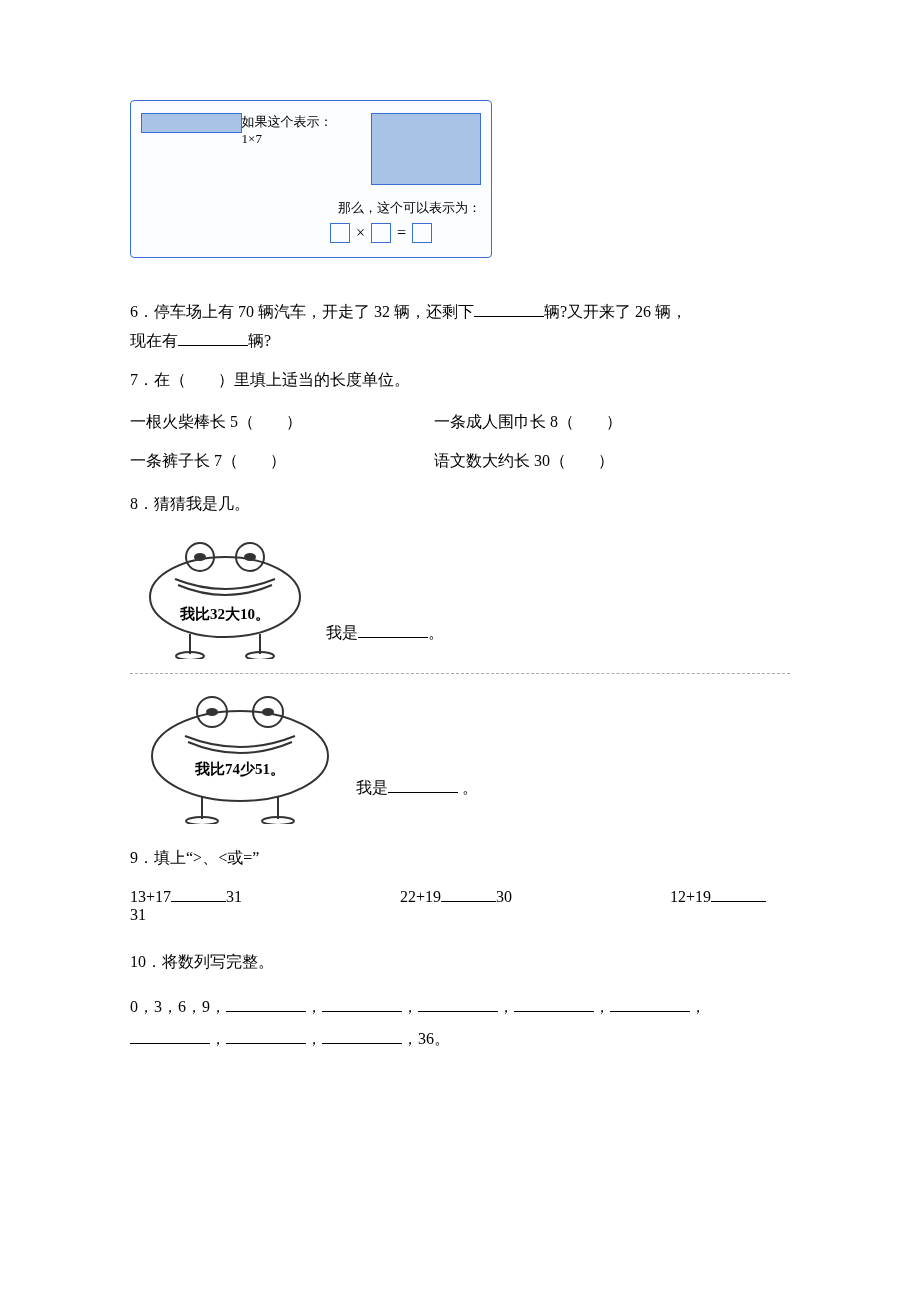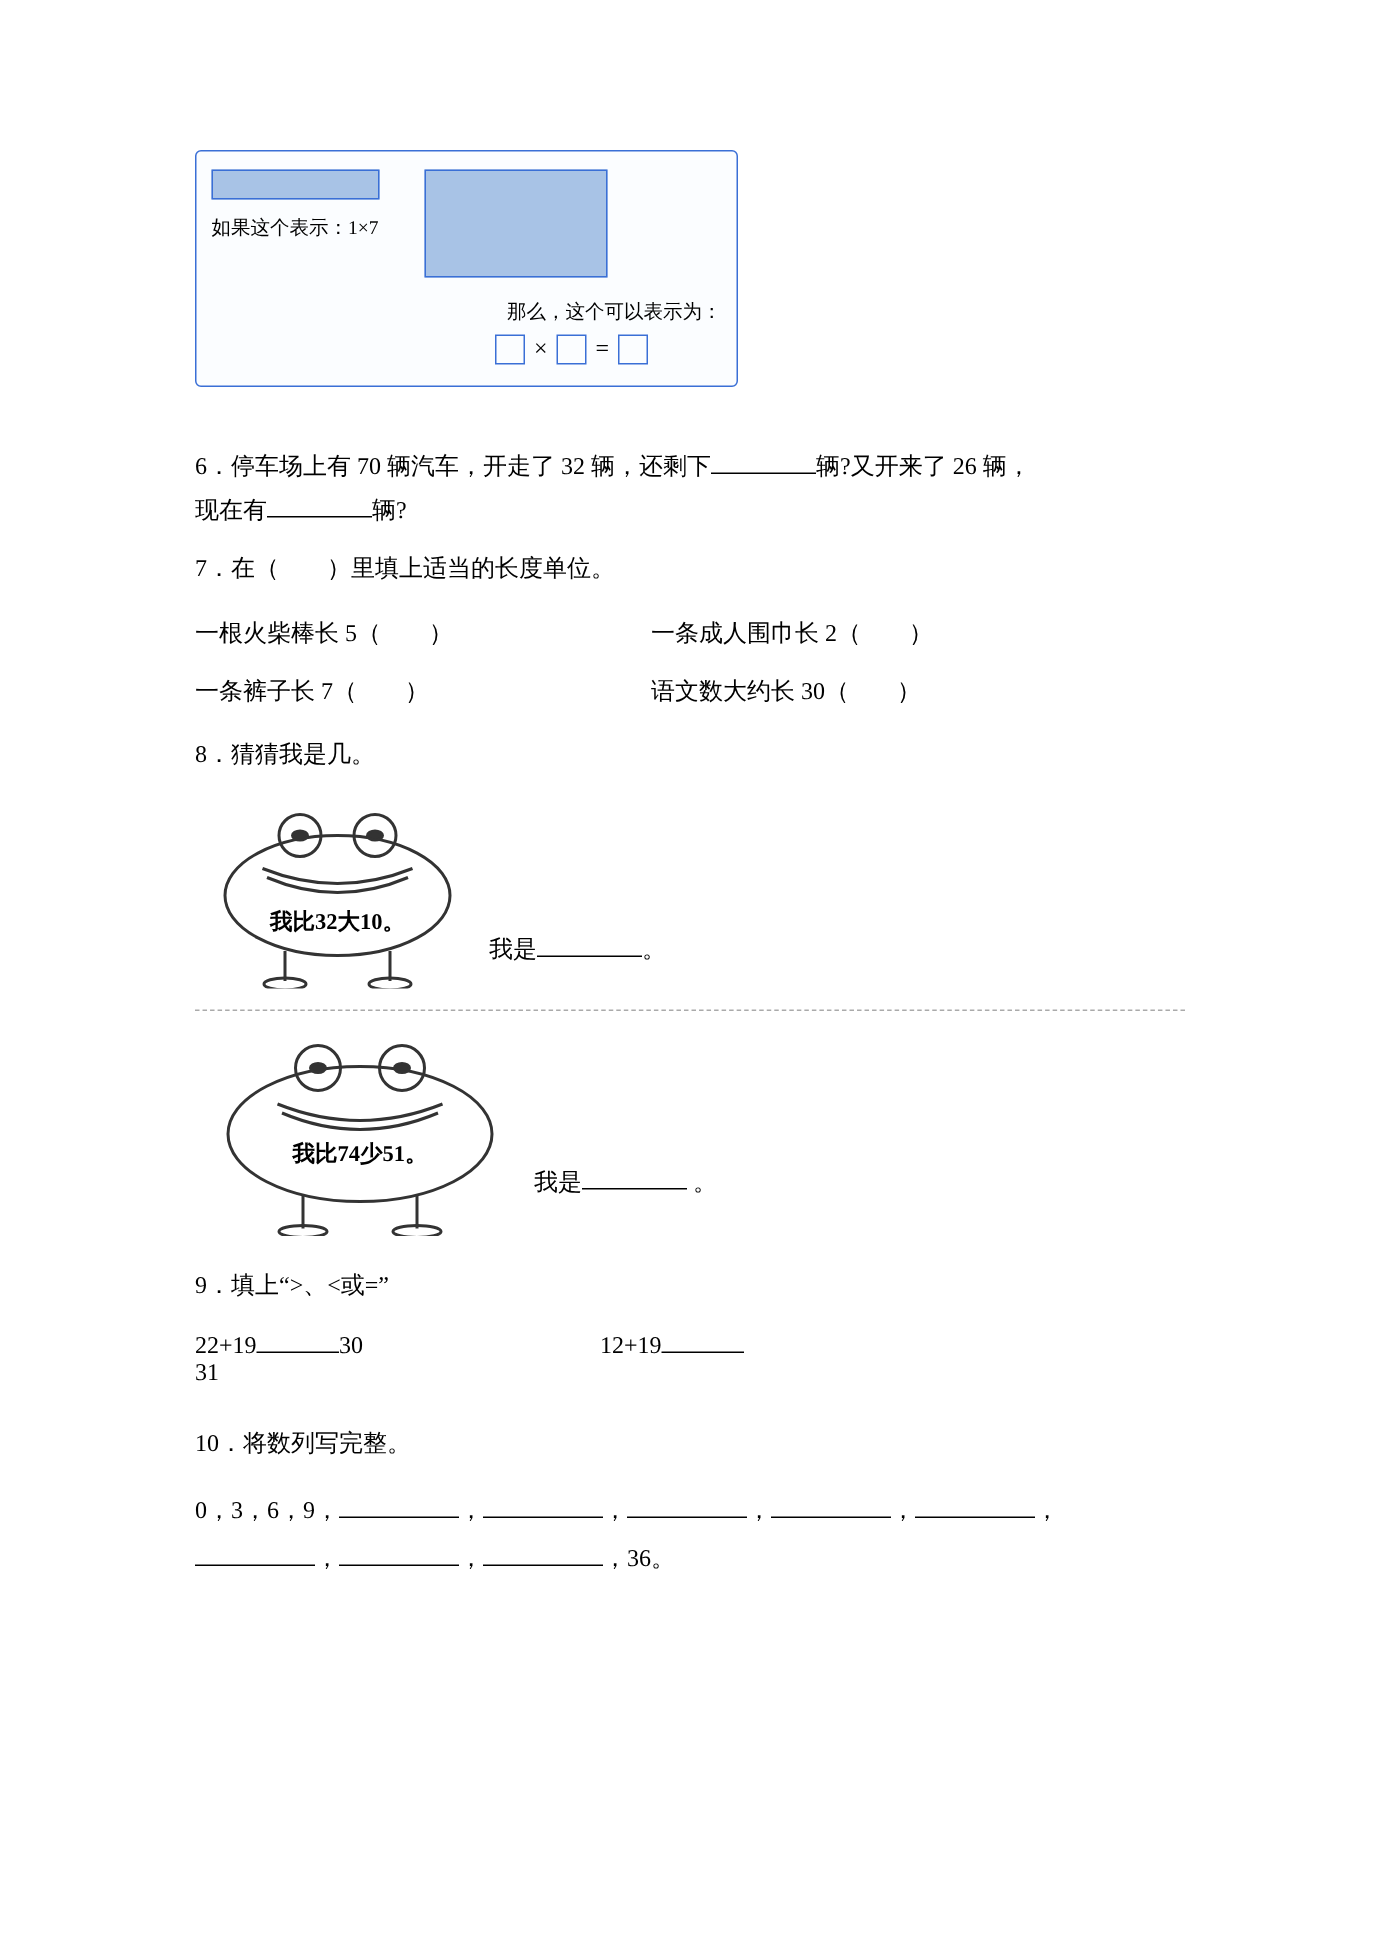--- a/index.html
+++ b/index.html
@@ -22,21 +22,21 @@
     background: #fbfdff;
     margin-bottom: 40px;
   }
   .box5 .row-top {
     display: flex;
     align-items: flex-start;
     gap: 30px;
   }
   .box5 .left-col {
     display: flex;
-    flex-direction: column;
+    flex-direction: row;
     align-items: flex-start;
   }
   .small-rect {
     width: 110px;
     height: 18px;
     background: #a8c3e6;
     border: 1px solid #3a6fd6;
     margin-bottom: 10px;
   }
   .box5 .small-label {
@@ -178,21 +178,21 @@
   </div>
 
   <div class="line">
     <span>6．停车场上有 70 辆汽车，开走了 32 辆，还剩下</span><span class="blank-long"></span><span>辆?又开来了 26 辆，</span><br>
     <span>现在有</span><span class="blank-long"></span><span>辆?</span>
   </div>
 
   <div class="line">7．在（　　）里填上适当的长度单位。</div>
   <div class="q7-row">
     <span class="q7-item">一根火柴棒长 5（　　）</span>
-    <span class="q7-item">一条成人围巾长 2（　　）</span>
+    <span class="q7-item">一条成人围巾长 8（　　）</span>
   </div>
   <div class="q7-row">
     <span class="q7-item">一条裤子长 7（　　）</span>
     <span class="q7-item">语文数大约长 30（　　）</span>
   </div>
 
   <div class="line" style="margin-top:18px;">8．猜猜我是几。</div>
 
   <div class="frog-row">
     <div class="frog">
@@ -241,20 +241,21 @@
     </div>
     <div class="frog-label">
       <span>我是</span><span class="blank-long"></span> <span>。</span>
     </div>
   </div>
 
   <div class="line" style="margin-top:30px;">9．填上“&gt;、&lt;或=”</div>
 
   <div class="q9-grid">
     <div class="q9-line1">
+      <div class="col1 q9-expr"><span>13+17</span><span class="blank-med"></span><span>31</span></div>
       <div class="col2 q9-expr"><span>22+19</span><span class="blank-med"></span><span>30</span></div>
       <div class="col3 q9-expr"><span>12+19</span><span class="blank-med"></span></div>
     </div>
     <div><span>31</span></div>
 
   </div>
 
   <div class="line" style="margin-top:24px;">10．将数列写完整。</div>
   <div class="q10-seq">
     <span>0，3，6，9，</span><span class="blank-short"></span><span>，</span><span class="blank-short"></span><span>，</span><span class="blank-short"></span><span>，</span><span class="blank-short"></span><span>，</span><span class="blank-short"></span><span>，</span><br><span class="blank-short"></span><span>，</span><span class="blank-short"></span><span>，</span><span class="blank-short"></span><span>，36。</span>

